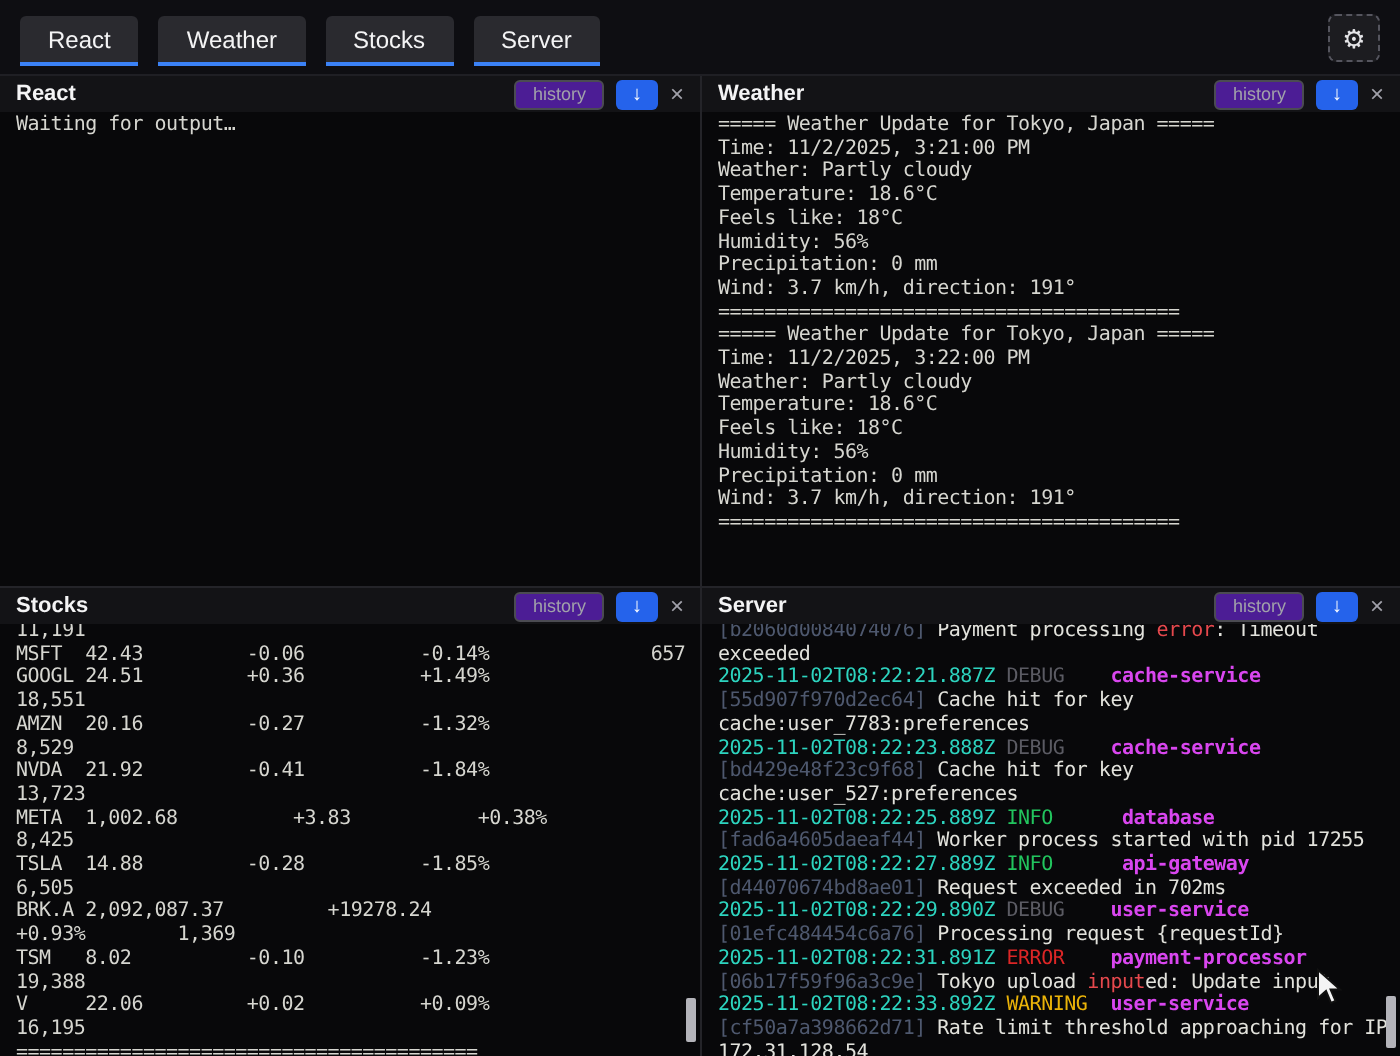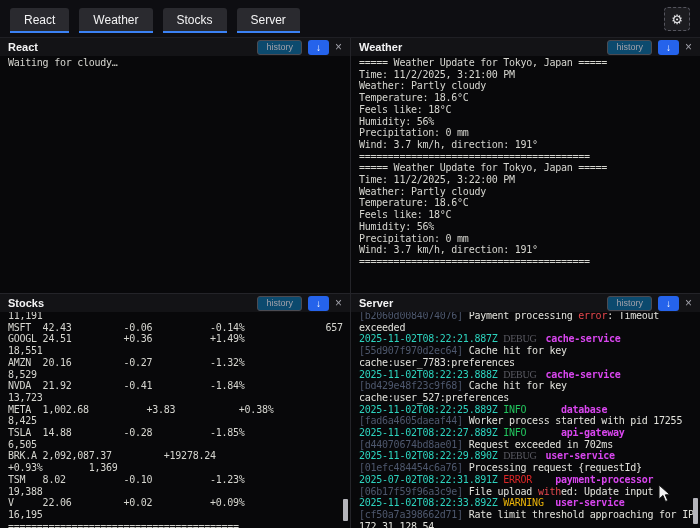--- a/index.html
+++ b/index.html
@@ -55,21 +55,21 @@
   .pane-header {
     height: 18px; flex: 0 0 18px;
     display: flex; align-items: center;
     padding: 0 8px;
     background: #131316;
   }
   .pane-title { font-size: 11px; font-weight: bold; color: #f4f4f5; flex: 1; }
   .pane-actions { display: flex; align-items: center; gap: 6px; }
   .history-btn {
     font-size: 9px; color: #a1a1aa;
-    background: #0c4a6e;
+    background: #4c1d95;
     border: 1px solid #4b4b52;
     border-radius: 3px;
     padding: 1px 8px 2px;
     cursor: pointer;
     font-family: "Liberation Sans", sans-serif;
   }
   .scroll-btn {
     width: 21px; height: 15px;
     background: #2563eb;
     border: none; border-radius: 3px;
@@ -92,21 +92,21 @@
     font-family: "DejaVu Sans Mono", monospace;
     font-size: 10px;
     line-height: 11.7px;
     letter-spacing: -0.25px;
     color: #d6d6d0;
     white-space: pre;
   }
   pre.clip-top { margin-top: -3px; }
   
   .c-ts    { color: #2dd4bf; }
-  .c-debug { color: #5b5b63; font-family: Liberation Serif, serif; }
+  .c-debug { color: #5b5b63; }
   .c-info  { color: #22c55e; }
   .c-error { color: #dc2626; }
   .c-warn  { color: #eab308; }
   .c-svc   { color: #d946ef; font-weight: bold; }
   .c-id    { color: #4e586e; }
   .c-err   { color: #e5484d; }
   .c-msg   { color: #e2e2dc; }
   
   .scroll-thumb {
     position: absolute;
@@ -139,21 +139,21 @@
       <span class="pane-title">React</span>
       <span class="pane-actions">
         <button class="history-btn">history</button>
         <button class="scroll-btn">
             <span>↓</span>
           </button>
         <button class="close-btn"><span>×</span></button>
       </span>
     </div>
     <div class="pane-content">
-      <pre class="term">Waiting for cloudy…</pre>
+      <pre class="term">Waiting for output…</pre>
     </div>
   </div>
 
   <div class="pane">
     <div class="pane-header">
       <span class="pane-title">Weather</span>
       <span class="pane-actions">
         <button class="history-btn">history</button>
         <button class="scroll-btn">
             <span>↓</span>
@@ -237,22 +237,22 @@
 <span class="c-msg">cache:user_7783:preferences</span>
 <span class="c-ts">2025-11-02T08:22:23.888Z </span><span class="c-debug">DEBUG    </span><span class="c-svc">cache-service</span>
 <span class="c-id">[bd429e48f23c9f68]</span><span class="c-msg"> Cache hit for key</span>
 <span class="c-msg">cache:user_527:preferences</span>
 <span class="c-ts">2025-11-02T08:22:25.889Z </span><span class="c-info">INFO      </span><span class="c-svc">database</span>
 <span class="c-id">[fad6a4605daeaf44]</span><span class="c-msg"> Worker process started with pid 17255</span>
 <span class="c-ts">2025-11-02T08:22:27.889Z </span><span class="c-info">INFO      </span><span class="c-svc">api-gateway</span>
 <span class="c-id">[d44070674bd8ae01]</span><span class="c-msg"> Request exceeded in 702ms</span>
 <span class="c-ts">2025-11-02T08:22:29.890Z </span><span class="c-debug">DEBUG    </span><span class="c-svc">user-service</span>
 <span class="c-id">[01efc484454c6a76]</span><span class="c-msg"> Processing request {requestId}</span>
-<span class="c-ts">2025-07-02T08:22:31.891Z </span><span class="c-error">ERROR    </span><span class="c-svc">payment-processor</span>
-<span class="c-id">[06b17f59f96a3c9e]</span><span class="c-msg"> File upload </span><span class="c-err">with</span><span class="c-msg">ed: Update input</span>
+<span class="c-ts">2025-11-02T08:22:31.891Z </span><span class="c-error">ERROR    </span><span class="c-svc">payment-processor</span>
+<span class="c-id">[06b17f59f96a3c9e]</span><span class="c-msg"> Tokyo upload </span><span class="c-err">input</span><span class="c-msg">ed: Update input</span>
 <span class="c-ts">2025-11-02T08:22:33.892Z </span><span class="c-warn">WARNING  </span><span class="c-svc">user-service</span>
 <span class="c-id">[cf50a7a398662d71]</span><span class="c-msg"> Rate limit threshold approaching for IP</span>
 <span class="c-msg">172.31.128.54</span></pre>
       <div class="scroll-thumb thumb-server"></div>
     </div>
   </div>
 
 </div>
 
 <svg class="mouse-cursor" width="14" height="20" viewBox="0 0 14 20">

